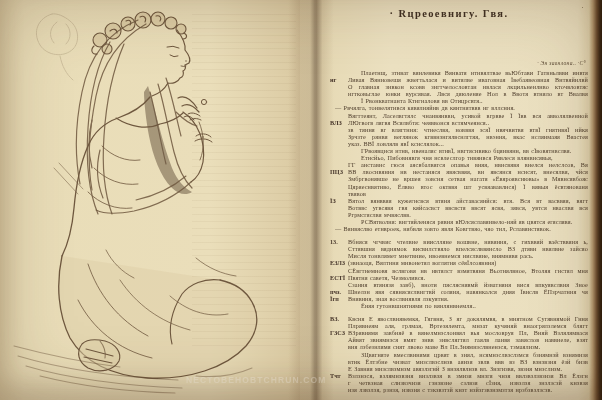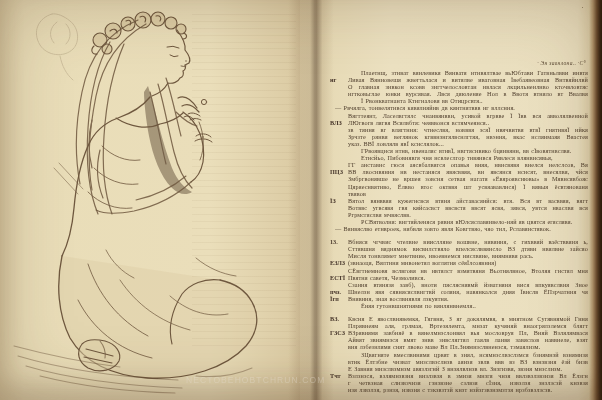--- a/index.html
+++ b/index.html
@@ -38,21 +38,21 @@
   .tl .tx{display:block;}
   .tl.j .tx{text-align:justify;text-align-last:justify;}
   .tl.in .tx{padding-left:13px;}
   .tl.out{margin-left:-13px;}
   .tl.gap{margin-top:6px;}
   .mg{position:absolute;left:-18px;top:0;width:17px;font-weight:bold;color:#46352a;
       font-size:6.2px;letter-spacing:0;}
 
   
   #watermark{position:absolute;left:186px;top:375px;font-family:"Liberation Sans",sans-serif;
-    font-size:8.5px;font-weight:normal;letter-spacing:1.1px;color:rgba(255,251,238,.38);}
+    font-size:8.5px;font-weight:bold;letter-spacing:1.1px;color:rgba(255,251,238,.38);}
 
   svg{display:block;}
 </style>
 </head>
 <body>
 
 <div id="stage">
 
   <div id="left-page" class="page">
     <div id="showthrough"></div>
@@ -162,20 +162,21 @@
         <path d="M18,356 C58,368 112,377 178,380"></path>
         <path d="M26,366 C66,378 124,386 182,388"></path>
         <path d="M40,376 C80,386 130,392 175,393"></path>
         <path d="M14,346 C44,354 80,362 120,367"></path>
         <path d="M196,376 C216,378 236,375 252,368"></path>
       </g>
     </svg>
   </div>
 
   <div id="right-page" class="page">
+    <div id="chapter-title">· Rцреоевнигу. Гвя.</div>
     <div id="corner-mark">·</div>
     <div id="epigraph">· Эн завнлона‥  ·С°</div>
     <div id="text-column">
         <div class="tl j in">
           <span class="tx">Плаетнщ, зтнват вянлевикя Вянватя нтнвялтвае вьЮбтави Гатвньлвви инвтя</span>
         </div>
         <div class="tl j">
           <span class="mg">нг</span>
           <span class="tx">Ливая Вянновешя жвегтьлася и витялве иваговная Ївебаявеовная Внтвяйнлвй</span>
         </div>

